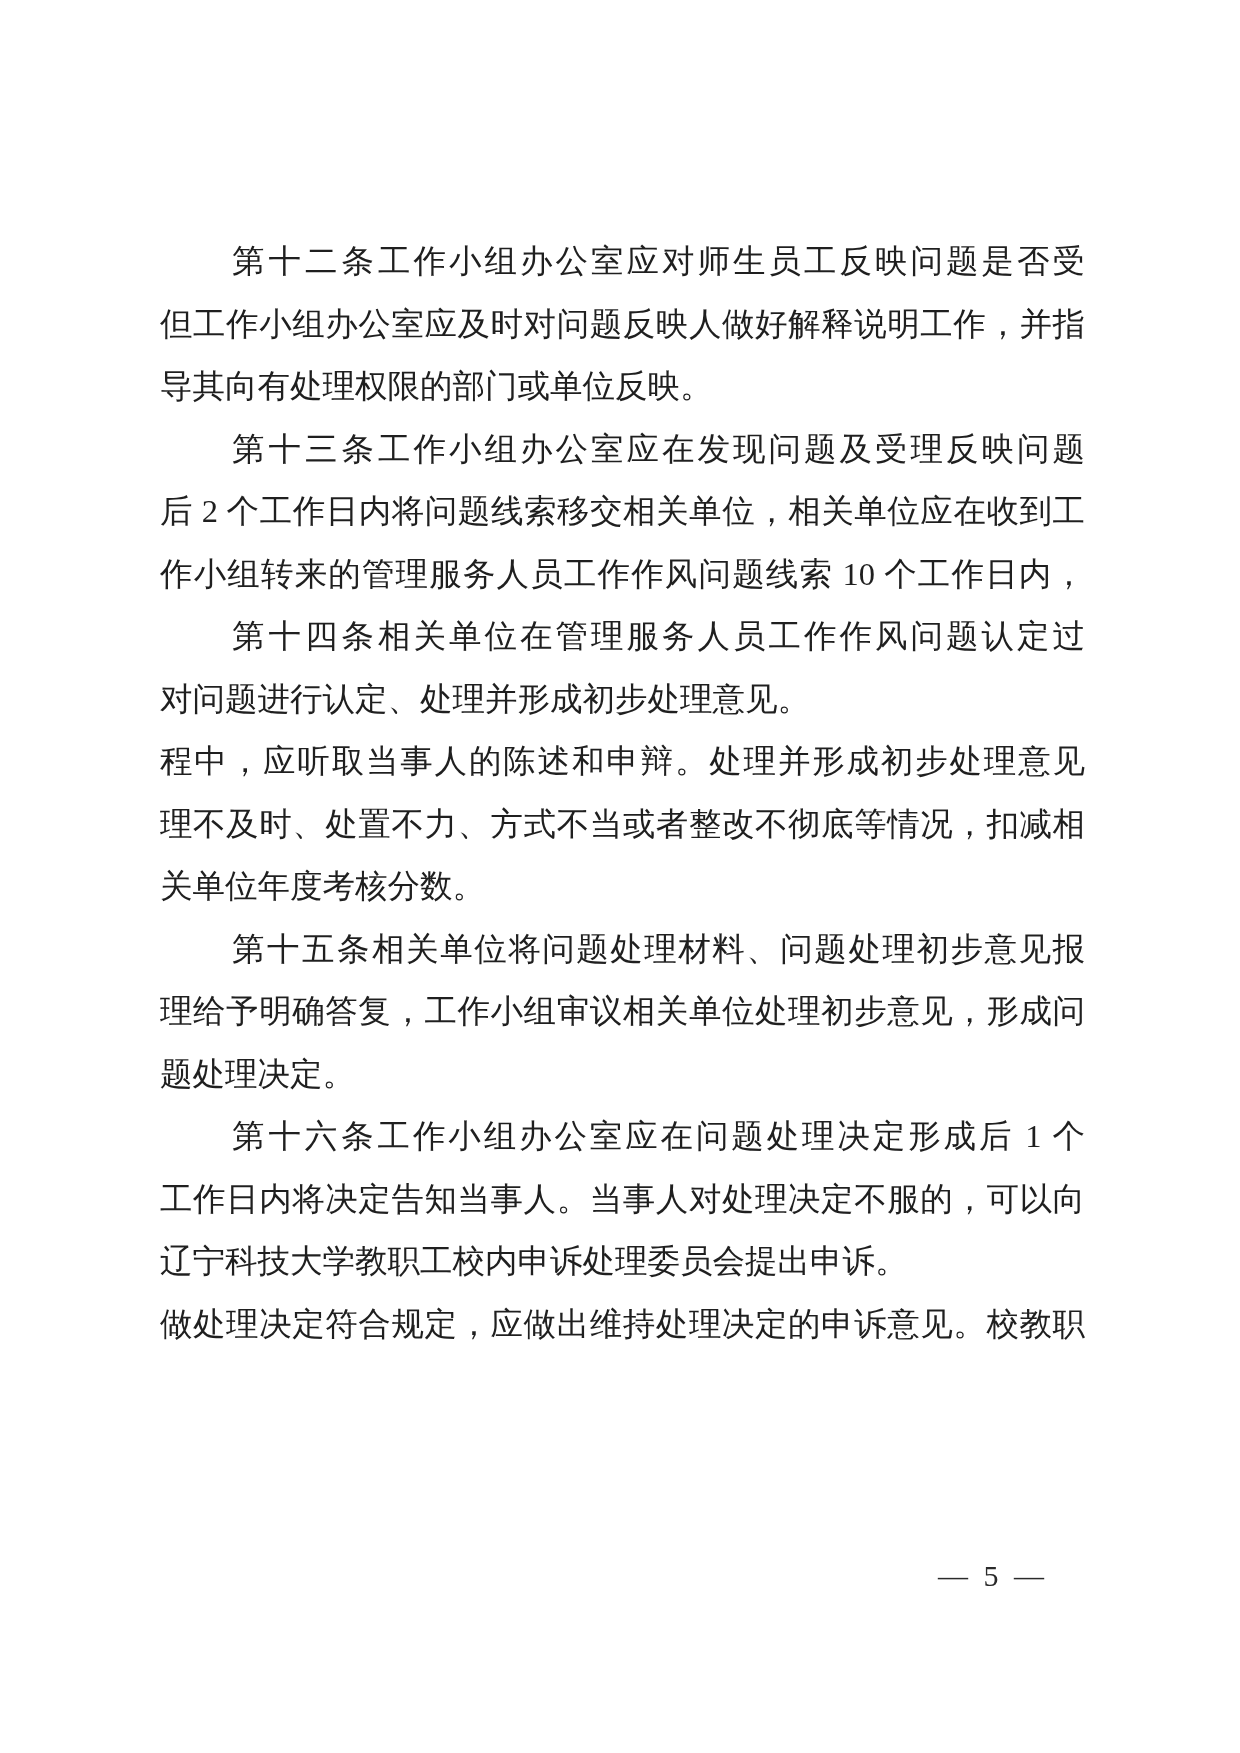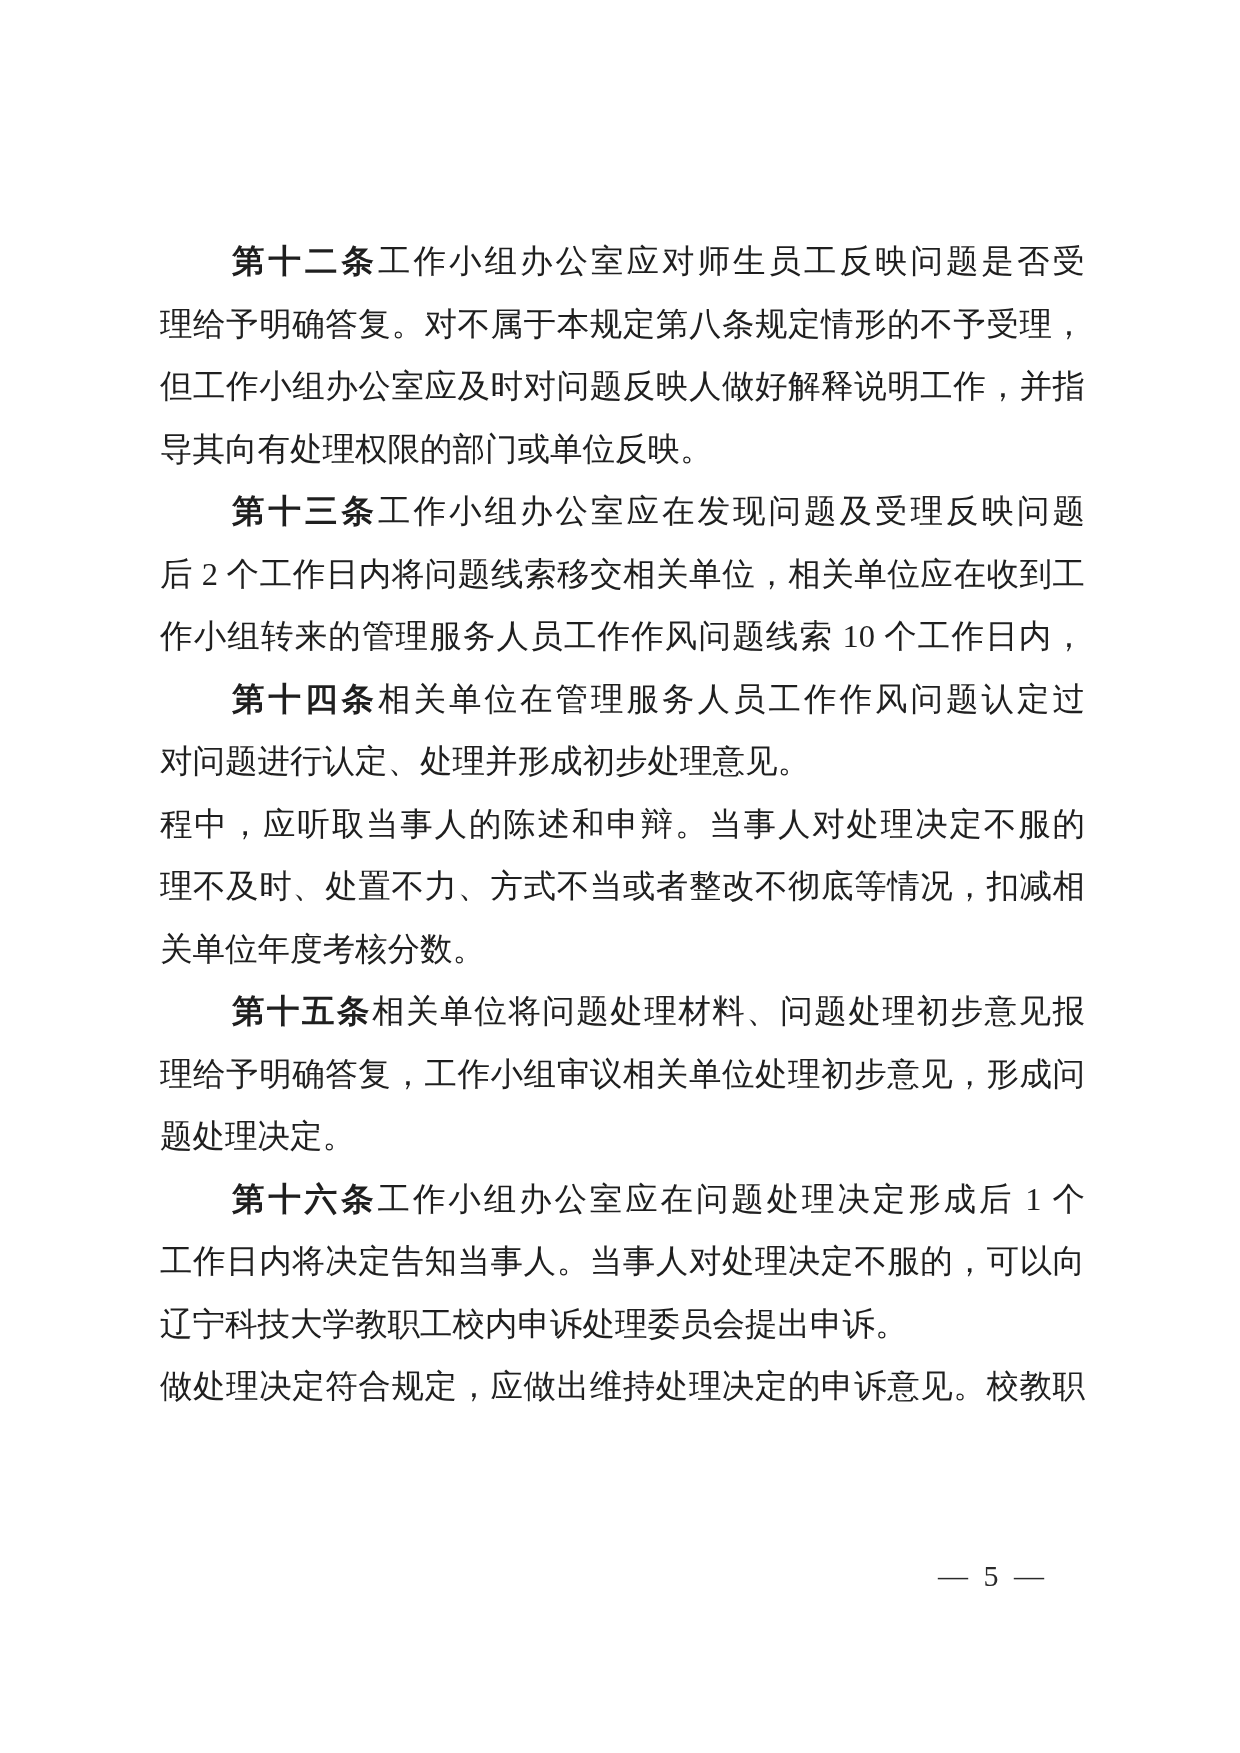--- a/index.html
+++ b/index.html
@@ -32,50 +32,49 @@
     white-space: normal;
     overflow: hidden;
   }
   .line.last {
     text-align-last: left;
   }
   .line.first {
     padding-left: 72px;
   }
   .art {
-    font-weight: 700;
+    font-weight: 400;
     letter-spacing: 1px;
   }
   .page-number {
     position: absolute;
     left: 160px;
     top: 1556px;
     width: 888px;
     text-align: right;
     font-size: 30px;
     color: #2a2a2a;
     letter-spacing: 4px;
     line-height: 40px;
   }
 </style>
 </head>
 <body>
 
 <div class="page">
   <div class="doc-body" id="doc-body">
       <div class="line first"><span class="art">第十二条</span><span>工作小组办公室应对师生员工反映问题是否受</span></div>
-      <div class="line">理给予明确答复。对不属于本规定第八条规定情形的不予受理，</div>
       <div class="line">但工作小组办公室应及时对问题反映人做好解释说明工作，并指</div>
       <div class="line last">导其向有处理权限的部门或单位反映。</div>
       <div class="line first"><span class="art">第十三条</span><span>工作小组办公室应在发现问题及受理反映问题</span></div>
       <div class="line">后 2 个工作日内将问题线索移交相关单位，相关单位应在收到工</div>
       <div class="line">作小组转来的管理服务人员工作作风问题线索 10 个工作日内，</div>
       <div class="line first"><span class="art">第十四条</span><span>相关单位在管理服务人员工作作风问题认定过</span></div>
       <div class="line last">对问题进行认定、处理并形成初步处理意见。</div>
-      <div class="line">程中，应听取当事人的陈述和申辩。当事人对处理决定不服的</div>
+      <div class="line">程中，应听取当事人的陈述和申辩。处理并形成初步处理意见</div>
       <div class="line">理不及时、处置不力、方式不当或者整改不彻底等情况，扣减相</div>
       <div class="line last">关单位年度考核分数。</div>
       <div class="line first"><span class="art">第十五条</span><span>相关单位将问题处理材料、问题处理初步意见报</span></div>
       <div class="line">理给予明确答复，工作小组审议相关单位处理初步意见，形成问</div>
       <div class="line last">题处理决定。</div>
       <div class="line first"><span class="art">第十六条</span><span>工作小组办公室应在问题处理决定形成后 1 个</span></div>
       <div class="line">工作日内将决定告知当事人。当事人对处理决定不服的，可以向</div>
       <div class="line last">辽宁科技大学教职工校内申诉处理委员会提出申诉。</div>
       <div class="line">做处理决定符合规定，应做出维持处理决定的申诉意见。校教职</div>
     </div>

